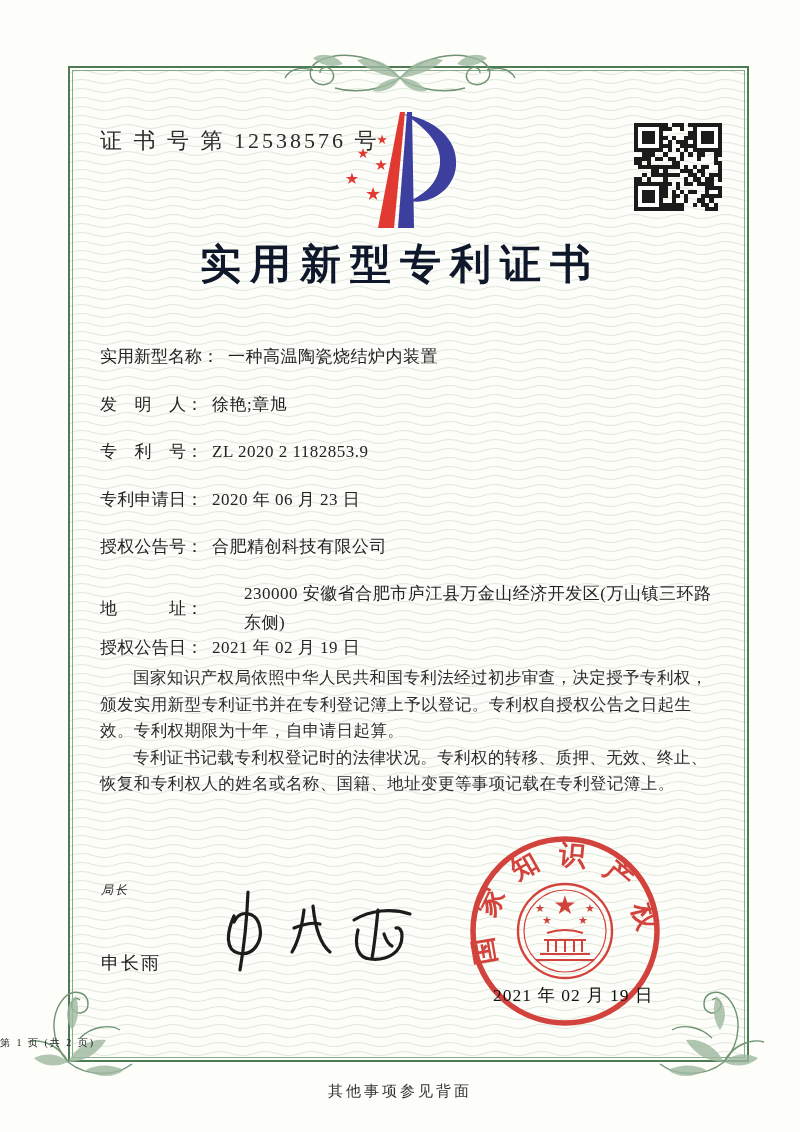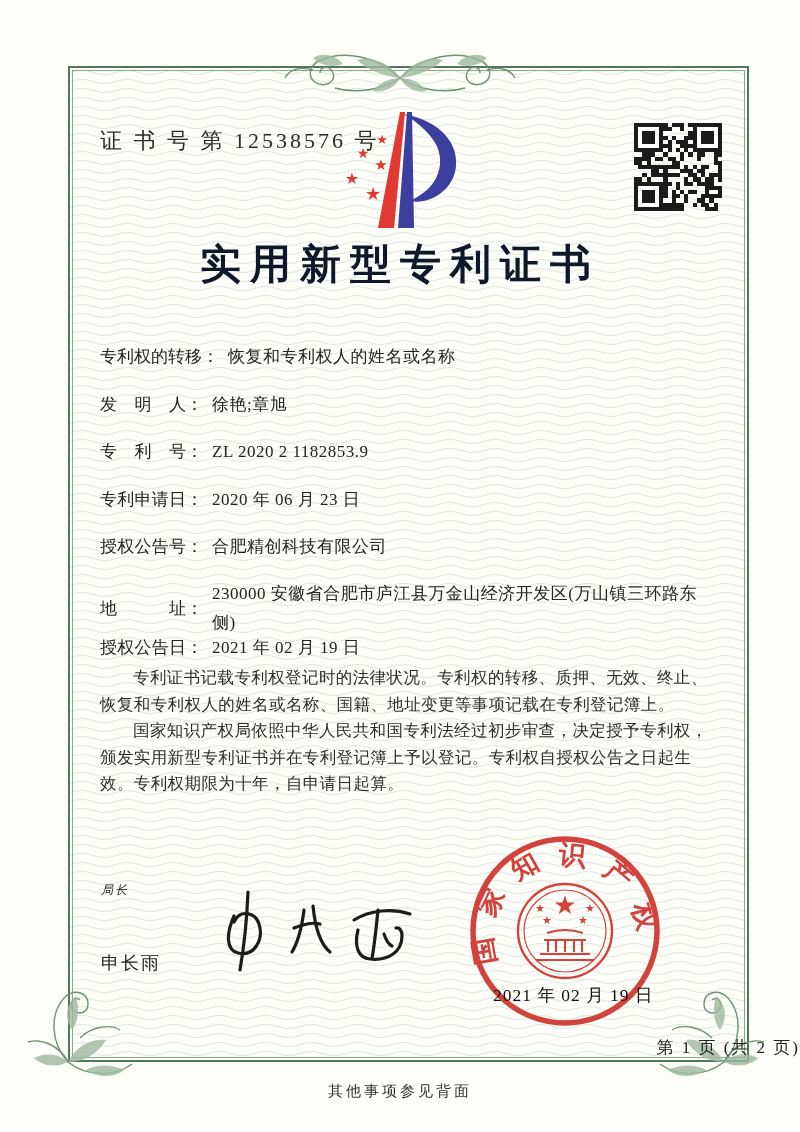--- a/index.html
+++ b/index.html
@@ -31,33 +31,33 @@
   .title{
     position:absolute;left:0;top:237px;width:100%;text-align:center;
     font-size:41px;font-weight:bold;letter-spacing:9px;color:#0f172a;
   }
   
   .field{position:absolute;left:100px;font-size:17px;line-height:28px;white-space:nowrap;}
   .flabel{display:inline-block;min-width:86px;text-align:justify;text-align-last:justify;vertical-align:top;}
   .fcolon{display:inline-block;margin-right:9px;vertical-align:top;}
   .fvalue{display:inline-block;letter-spacing:0.5px;vertical-align:top;}
   .field.addr{white-space:normal;display:flex;width:612px;align-items:center;}
-  .field.addr .fvalue{width:500px;white-space:normal;line-height:28.5px;}
+  .field.addr .fvalue{width:500px;white-space:normal;line-height:28.5px;margin-left:32px;}
   .grant2{position:absolute;left:300px;top:0;}
   
   .paras{position:absolute;left:100px;top:665px;width:620px;font-size:16.5px;line-height:26.5px;color:#2d2d2d;}
   .paras p{margin:0;text-indent:2em;letter-spacing:0.4px;}
   
   .signer-title{position:absolute;left:101px;top:882px;font-size:12px;letter-spacing:2px;font-style:italic;}
   .signer-name{position:absolute;left:101px;top:951px;font-size:18px;letter-spacing:2px;}
   .signature{position:absolute;left:212px;top:882px;}
   .seal{position:absolute;left:452px;top:834px;opacity:.92;}
   .seal-date{position:absolute;left:493px;top:983px;font-size:17.5px;letter-spacing:1px;color:#111;}
   
-  .page-num{position:absolute;left:0;top:1036px;width:100%;text-align:right;font-size:17px;letter-spacing:2px;}
+  .page-num{position:absolute;left:0;top:1036px;width:100%;text-align:left;font-size:10px;letter-spacing:2px;}
   .back-note{position:absolute;left:0;top:1082px;width:100%;text-align:center;font-size:15px;letter-spacing:3px;color:#333;}
 </style>
 </head>
 <body>
 
 <div class="frame">
   <svg class="frame-bg" width="677" height="992">
     <defs>
       <pattern id="wave" width="46" height="9" patternUnits="userSpaceOnUse">
         <path d="M0,4.5 Q11.5,0.5 23,4.5 T46,4.5" fill="none" stroke="#c3d6c0" stroke-width="1"></path>
@@ -296,21 +296,21 @@
     <rect x="10" y="20" width="1" height="1" fill="#1b1b1b"></rect>
     <rect x="11" y="20" width="1" height="1" fill="#1b1b1b"></rect>
     <rect x="17" y="20" width="1" height="1" fill="#1b1b1b"></rect>
     <rect x="18" y="20" width="1" height="1" fill="#1b1b1b"></rect>
     <rect x="19" y="20" width="1" height="1" fill="#1b1b1b"></rect>
   </svg>
 
 <div class="title">实用新型专利证书</div>
 
 <div class="field" style="top:343px">
-  <span class="flabel">专利权的转移</span><span class="fcolon">：</span><span class="fvalue">恢复和专利权人的姓名或名称</span>
+  <span class="flabel">实用新型名称</span><span class="fcolon">：</span><span class="fvalue">一种高温陶瓷烧结炉内装置</span>
 </div>
 <div class="field" style="top:391px">
   <span class="flabel">发明人</span><span class="fcolon">：</span><span class="fvalue">徐艳;章旭</span>
 </div>
 <div class="field" style="top:438px">
   <span class="flabel">专利号</span><span class="fcolon">：</span><span class="fvalue">ZL 2020 2 1182853.9</span>
 </div>
 <div class="field" style="top:486px">
   <span class="flabel">专利申请日</span><span class="fcolon">：</span><span class="fvalue">2020 年 06 月 23 日</span>
 </div>
@@ -320,22 +320,22 @@
 <div class="field addr" style="top:580px">
   <span class="flabel">地址</span>
     <span class="fcolon">：</span>
     <span class="fvalue">230000 安徽省合肥市庐江县万金山经济开发区(万山镇三环路东侧)</span>
 </div>
 <div class="field" style="top:634px;width:620px">
   <span class="flabel">授权公告日</span><span class="fcolon">：</span><span class="fvalue">2021 年 02 月 19 日</span>
 </div>
 
 <div class="paras">
+  <p>国家知识产权局依照中华人民共和国专利法经过初步审查，决定授予专利权，颁发实用新型专利证书并在专利登记簿上予以登记。专利权自授权公告之日起生效。专利权期限为十年，自申请日起算。</p>
   <p>专利证书记载专利权登记时的法律状况。专利权的转移、质押、无效、终止、恢复和专利权人的姓名或名称、国籍、地址变更等事项记载在专利登记簿上。</p>
-  <p>国家知识产权局依照中华人民共和国专利法经过初步审查，决定授予专利权，颁发实用新型专利证书并在专利登记簿上予以登记。专利权自授权公告之日起生效。专利权期限为十年，自申请日起算。</p>
 </div>
 
 <div class="signer-title">局长</div>
 <div class="signer-name">申长雨</div>
 
 <svg class="signature" width="215" height="95" viewBox="0 0 215 95">
   <g fill="none" stroke="#1c1c1c" stroke-width="3.2" stroke-linecap="round" stroke-linejoin="round">
     <path d="M22,34 C14,52 14,68 26,71 C42,75 52,58 47,42 C43,30 28,27 22,40"></path>
     <path d="M36,10 C35,35 32,65 28,88"></path>
     <path d="M92,28 C90,44 86,60 80,70"></path>

